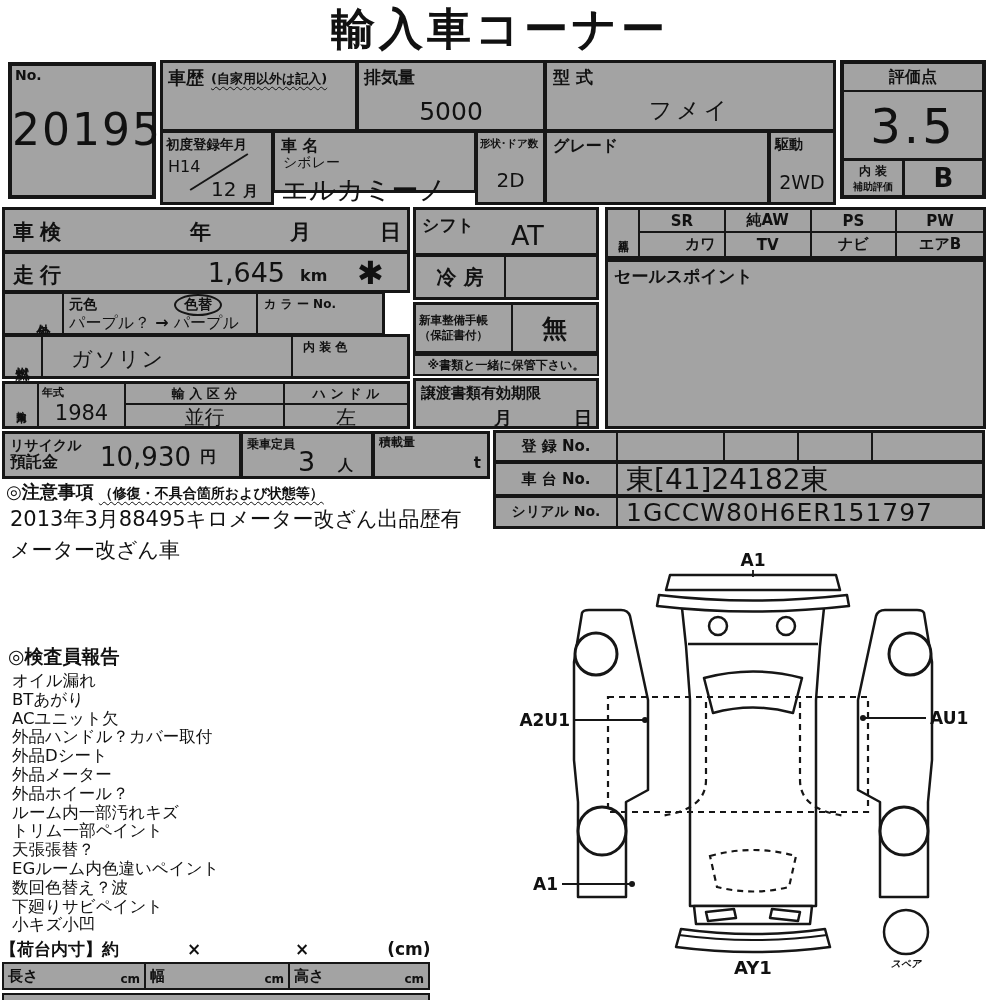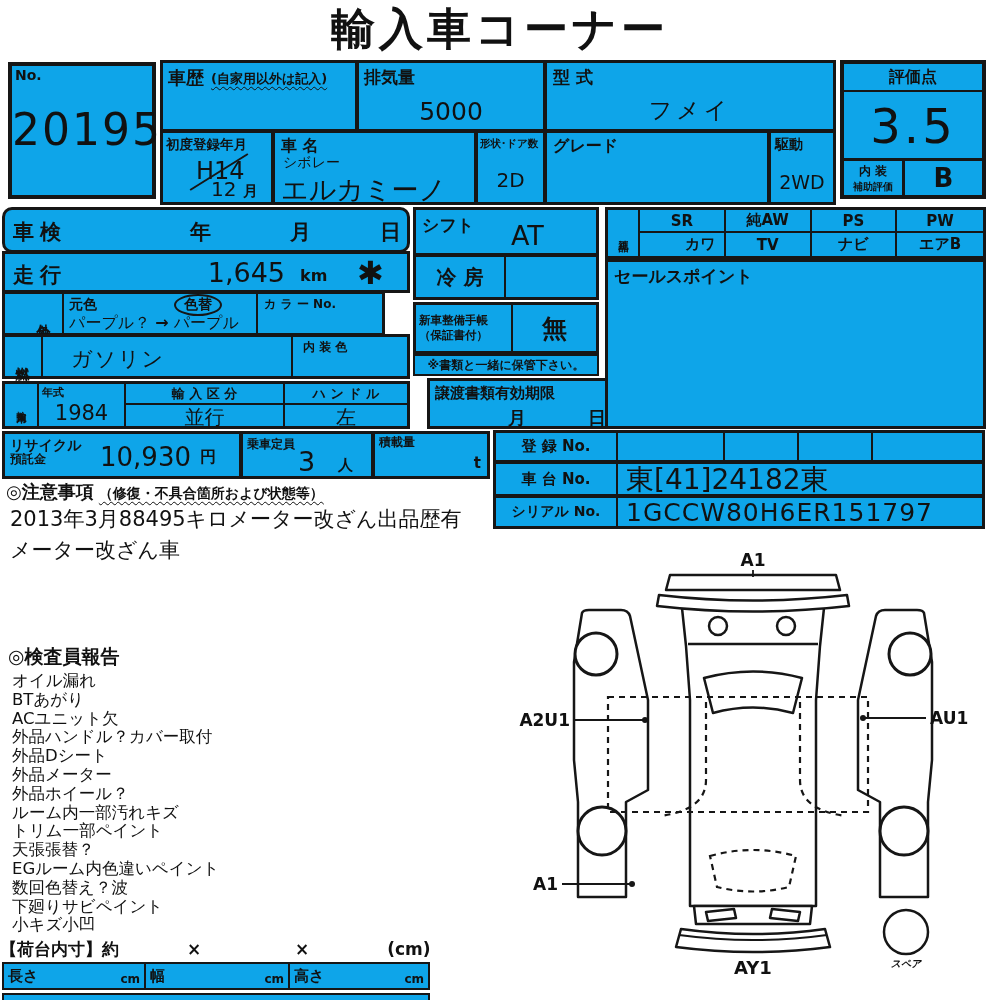--- a/index.html
+++ b/index.html
@@ -1,19 +1,19 @@
 <!DOCTYPE html>
 <html><head>
 <meta charset="utf-8">
 <style>
   html,body{margin:0;padding:0;background:#fff;}
   #canvas{position:relative;width:1000px;height:1000px;background:#fff;overflow:hidden;
           font-family:"DejaVu Sans","Liberation Sans",sans-serif;color:#111;}
   .abs{position:absolute;box-sizing:border-box;}
-  .box{position:absolute;box-sizing:border-box;border:2px solid #161616;background:#0ea5e9;}
+  .box{position:absolute;box-sizing:border-box;border:2px solid #161616;background:#a3a3a3;}
   .b3{border-width:3px;}
   .b4{border-width:4px;}
   .bold{font-weight:bold;}
   .ctr{display:flex;align-items:center;justify-content:center;}
   .vlabel{writing-mode:vertical-rl;text-orientation:upright;font-weight:bold;
           display:flex;align-items:center;justify-content:center;letter-spacing:1px;}
   .wavy{text-decoration-line:underline;text-decoration-style:wavy;text-decoration-thickness:1px;text-underline-offset:3px;}
   .oval{display:inline-block;border:2px solid #161616;border-radius:50%;padding:0 8px;font-weight:bold;}
   svg text{font-family:"DejaVu Sans","Liberation Sans",sans-serif;}
 </style>
@@ -36,26 +36,26 @@
   <div class="box b3" style="left:356px;top:60px;width:190px;height:72px;">
     <span class="abs bold" style="left:5px;top:3px;font-size:17px;">排気量</span>
     <span class="abs" style="left:0;top:34px;width:100%;text-align:center;font-size:25px;">5000</span>
   </div>
   <div class="box b3" style="left:544px;top:60px;width:292px;height:72px;">
     <span class="abs bold" style="left:6px;top:3px;font-size:17px;">型 式</span>
     <span class="abs" style="left:0;top:32px;width:100%;text-align:center;font-size:23px;letter-spacing:4px;">フメイ</span>
   </div>
   <div class="box b3" style="left:160px;top:130px;width:114px;height:75px;">
     <span class="abs bold" style="left:3px;top:3px;font-size:13.5px;white-space:nowrap;">初度登録年月</span>
-    <span class="abs" style="left:5px;top:24px;font-size:24px;margin-left:28px;">H14</span>
+    <span class="abs" style="left:5px;top:24px;font-size:16px;">H14</span>
     <span class="abs" style="left:22px;top:38px;width:68px;border-top:2px solid #161616;transform:rotate(-32deg);"></span>
     <span class="abs" style="left:48px;top:44px;font-size:20px;">12</span>
     <span class="abs bold" style="left:80px;top:49px;font-size:15px;">月</span>
   </div>
-  <div class="box b3" style="left:272px;top:130px;width:205px;height:75px;">
+  <div class="box b3" style="left:272px;top:130px;width:205px;height:63px;">
     <span class="abs bold" style="left:6px;top:3px;font-size:16px;">車 名</span>
     <span class="abs" style="left:8px;top:21px;font-size:14px;">シボレー</span>
     <span class="abs" style="left:6px;top:39px;font-size:27px;white-space:nowrap;">エルカミーノ</span>
   </div>
   <div class="box b3" style="left:475px;top:130px;width:71px;height:75px;">
     <span class="abs bold" style="left:2px;top:4px;font-size:10.5px;white-space:nowrap;">形状･ドア数</span>
     <span class="abs" style="left:0;top:35px;width:100%;text-align:center;font-size:20px;">2D</span>
   </div>
   <div class="box b3" style="left:544px;top:130px;width:226px;height:75px;">
     <span class="abs bold" style="left:6px;top:3px;font-size:16px;">グレード</span>
@@ -71,21 +71,21 @@
     <div class="ctr" style="height:68px;font-size:48px;letter-spacing:3px;">3.5</div>
     <div class="abs" style="left:0;right:0;bottom:0;height:37px;border-top:3px solid #161616;display:flex;">
       <div style="width:58px;border-right:3px solid #161616;display:flex;flex-direction:column;align-items:center;justify-content:center;font-weight:bold;">
         <span style="font-size:12px;">内 装</span>
         <span style="font-size:10px;">補助評価</span>
       </div>
       <div class="ctr bold" style="flex:1;font-size:26px;">B</div>
     </div>
   </div>
 
-  <div class="box b3" style="left:2px;top:207px;width:408px;height:46px;border-radius:10px;">
+  <div class="box b3" style="left:2px;top:207px;width:408px;height:46px;">
     <span class="abs bold" style="left:8px;top:8px;font-size:21px;letter-spacing:6px;">車検</span>
     <span class="abs bold" style="left:185px;top:8px;font-size:21px;">年</span>
     <span class="abs bold" style="left:285px;top:8px;font-size:21px;">月</span>
     <span class="abs bold" style="left:375px;top:8px;font-size:21px;">日</span>
   </div>
   <div class="box b3" style="left:2px;top:251px;width:408px;height:42px;">
     <span class="abs bold" style="left:8px;top:7px;font-size:21px;letter-spacing:6px;">走行</span>
     <span class="abs" style="left:120px;top:3px;width:160px;text-align:right;font-size:27px;">1,645</span>
     <span class="abs bold" style="left:295px;top:12px;font-size:16px;">km</span>
     <span class="abs" style="left:352px;top:0px;font-size:32px;">✱</span>
@@ -142,21 +142,21 @@
   <div class="box b3" style="left:413px;top:302px;width:186px;height:52px;display:flex;">
     <div style="width:92px;border-right:2px solid #161616;display:flex;flex-direction:column;justify-content:center;padding-left:3px;font-weight:bold;">
       <span style="font-size:11.5px;white-space:nowrap;">新車整備手帳</span>
       <span style="font-size:11.5px;white-space:nowrap;">（保証書付）</span>
     </div>
     <div class="ctr" style="flex:1;font-size:25px;font-weight:bold;">無</div>
   </div>
   <div class="box" style="left:413px;top:354px;width:186px;height:22px;">
     <div class="ctr bold" style="height:100%;font-size:12px;white-space:nowrap;">※書類と一緒に保管下さい。</div>
   </div>
-  <div class="box b3" style="left:427px;top:378px;width:186px;height:51px;padding-left:19px;">
+  <div class="box b3" style="left:413px;top:378px;width:186px;height:51px;padding-left:19px;">
     <span class="abs bold" style="left:5px;top:3px;font-size:15px;white-space:nowrap;">譲渡書類有効期限</span>
     <span class="abs bold" style="left:78px;top:25px;font-size:18px;">月</span>
     <span class="abs bold" style="left:158px;top:25px;font-size:18px;">日</span>
   </div>
 
   <div class="box b3" style="left:605px;top:207px;width:381px;height:52px;display:flex;">
     <div class="vlabel" style="width:30px;border-right:2px solid #161616;font-size:10px;">純正品</div>
     <div style="flex:1;display:grid;grid-template-columns:repeat(4,1fr);grid-template-rows:1fr 1fr;">
       <div class="ctr bold" style="border-right:2px solid #161616;border-bottom:2px solid #161616;font-size:15px;">SR</div>
       <div class="ctr bold" style="border-right:2px solid #161616;border-bottom:2px solid #161616;font-size:15px;">純AW</div>
@@ -169,21 +169,21 @@
     </div>
   </div>
 
   <div class="box b3" style="left:605px;top:259px;width:381px;height:170px;">
     <span class="abs bold" style="left:6px;top:3px;font-size:17px;">セールスポイント</span>
   </div>
 
   <div class="box b3" style="left:2px;top:431px;width:240px;height:48px;">
     <div class="abs bold" style="left:5px;top:3px;line-height:1.15;">
       <div style="font-size:14px;">リサイクル</div>
-      <div style="font-size:12px;">預託金</div>
+      <div style="font-size:16px;">預託金</div>
     </div>
     <span class="abs" style="left:95px;top:8px;font-size:26px;">10,930</span>
     <span class="abs bold" style="left:195px;top:13px;font-size:16px;">円</span>
   </div>
   <div class="box b3" style="left:240px;top:431px;width:134px;height:48px;">
     <span class="abs bold" style="left:4px;top:2px;font-size:12px;">乗車定員</span>
     <span class="abs" style="left:55px;top:12px;font-size:27px;">3</span>
     <span class="abs bold" style="left:95px;top:22px;font-size:15px;">人</span>
   </div>
   <div class="box b3" style="left:372px;top:431px;width:118px;height:48px;">

